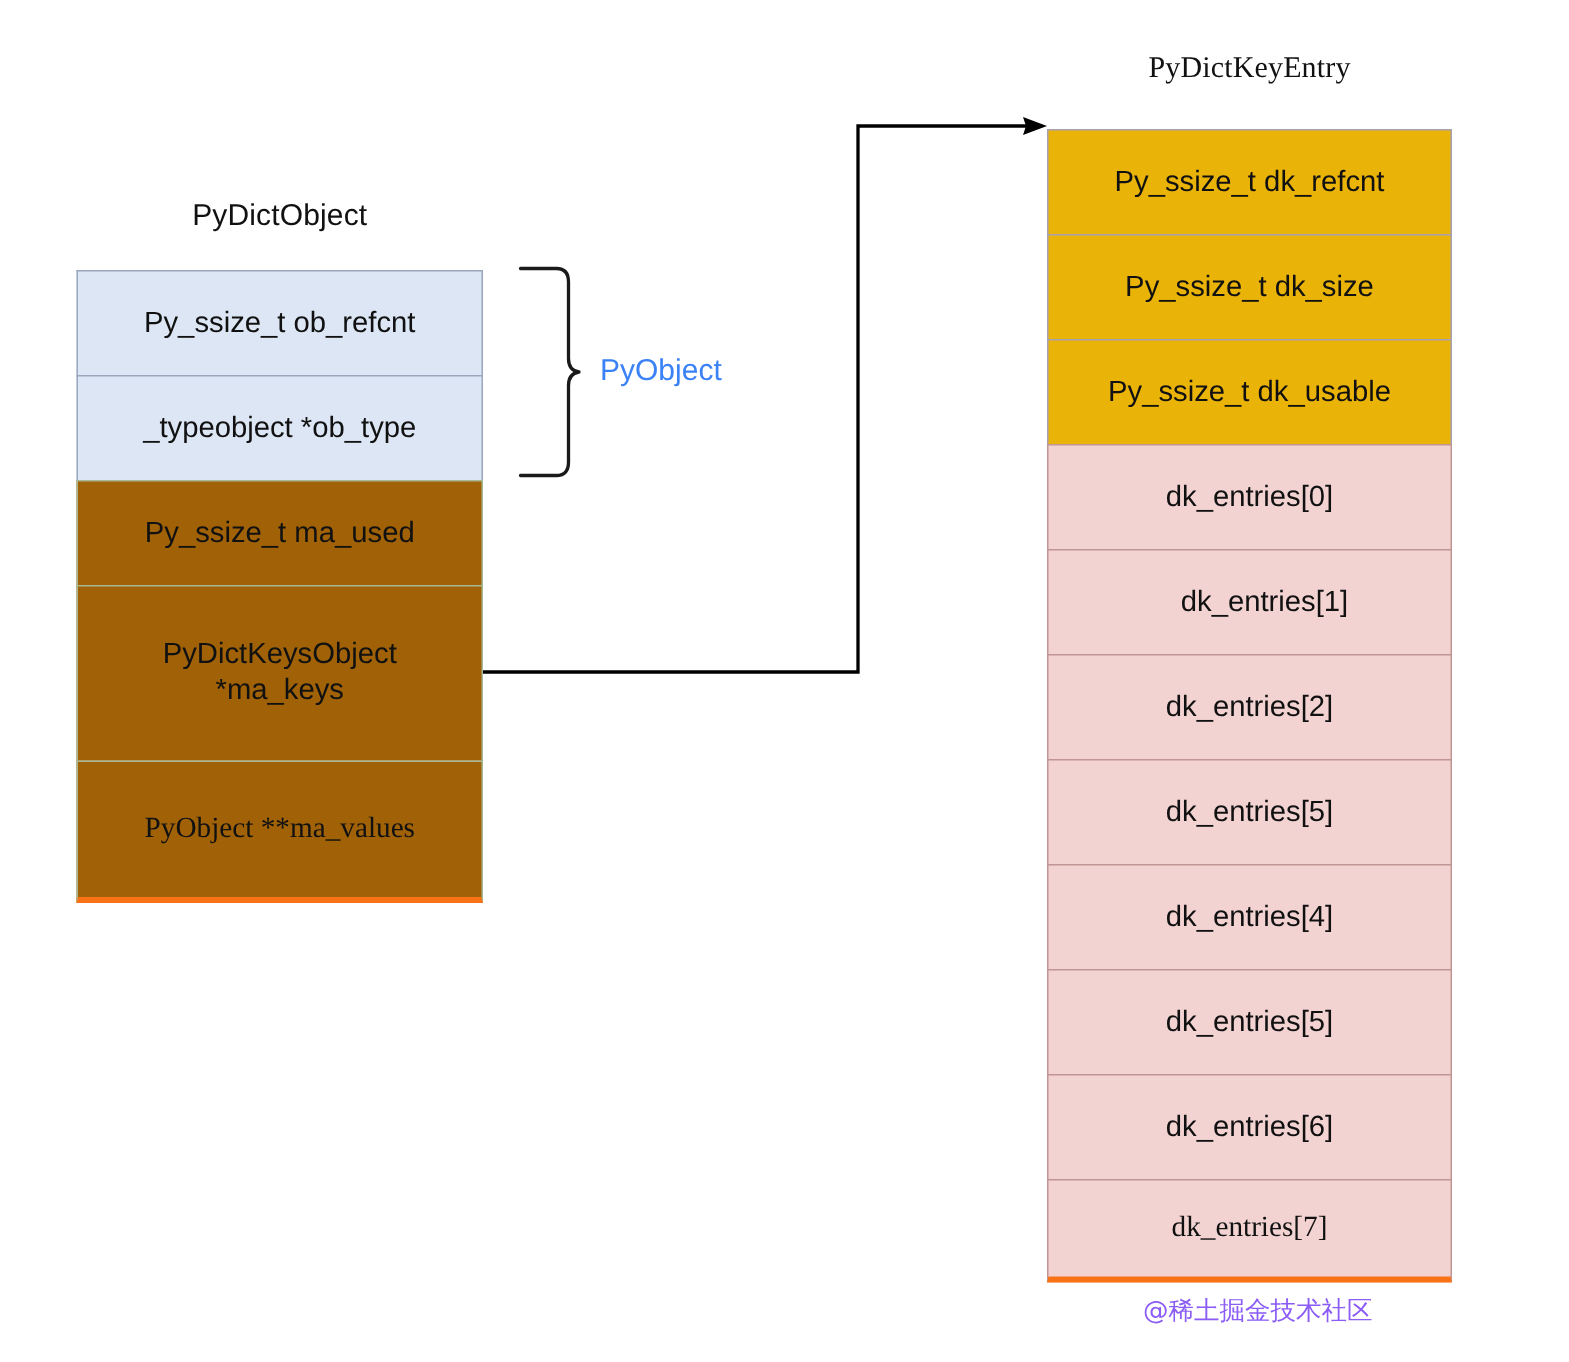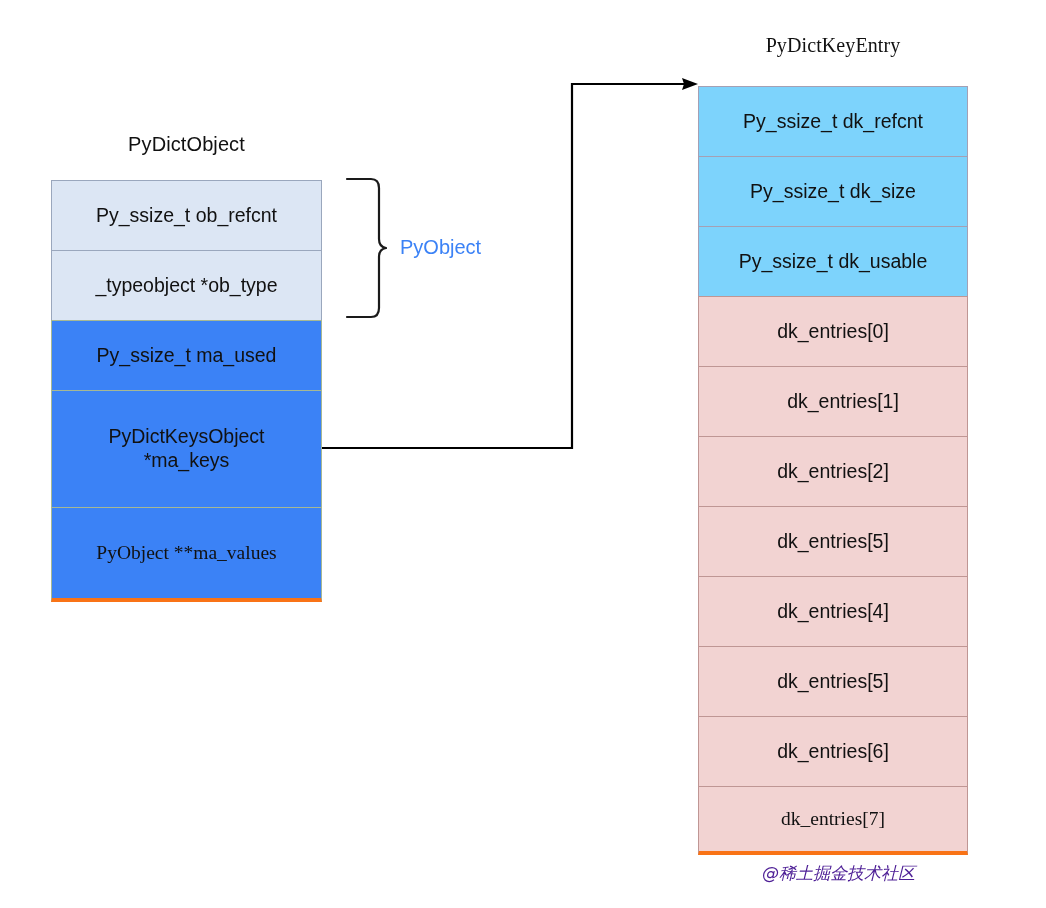--- a/index.html
+++ b/index.html
@@ -57,23 +57,23 @@
     border-bottom: none;
     white-space: pre-line;
   }
   .field:last-child {
     border-bottom: 4px solid #f97316;
     font-family: Liberation Serif, serif;
   }
 
   
   .f-blue  { background: #dce6f4; border-color: #9aa7bd; }
-  .f-green { background: #3b82f6; border-color: #a6b894; }
+  .f-green { background: #a16207; border-color: #a6b894; }
   
-  .f-lav   { background: #7dd3fc; border-color: #a5a0b4; text-align: right; }
+  .f-lav   { background: #eab308; border-color: #a5a0b4; text-align: right; }
   .f-pink  { background: #f2d3d2; border-color: #bf9694; }
 
   #struct-dictobject {
     left: 51px;
     top: 180px;
     width: 271px;
   }
   #struct-keyentry {
     left: 698px;
     top: 86px;
@@ -106,24 +106,23 @@
     height: 390px;
     pointer-events: none;
   }
 
   
   #watermark {
     position: absolute;
     left: 762px;
     top: 862px;
     font-size: 17px;
-    color: #4c1d95;
+    color: #8b5cf6;
     white-space: nowrap;
     font-family: "DejaVu Sans", sans-serif;
-    font-style: italic;
   }
 </style>
 </head>
 <body>
 
 <div id="canvas">
 
   <div class="struct-title" id="title-dictobject">PyDictObject</div>
 
   <div class="struct" id="struct-dictobject">

